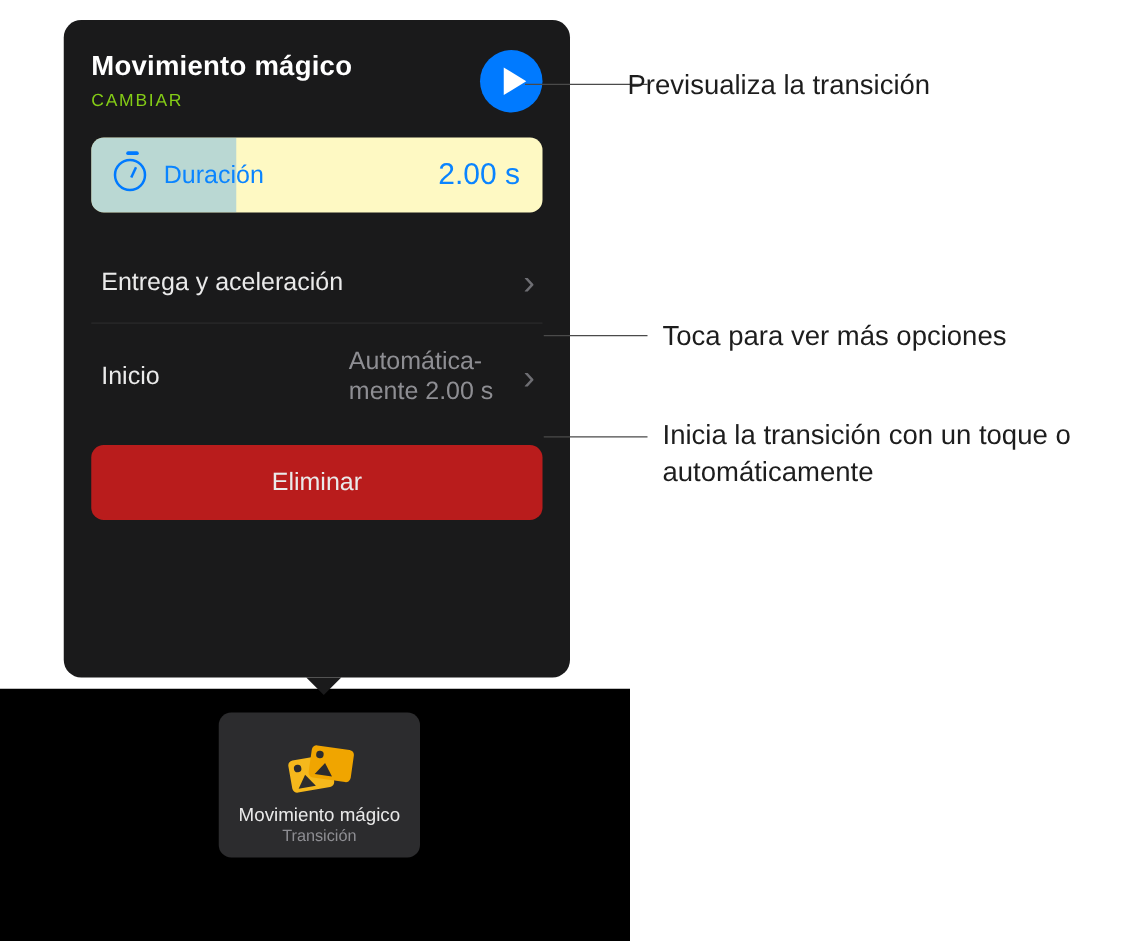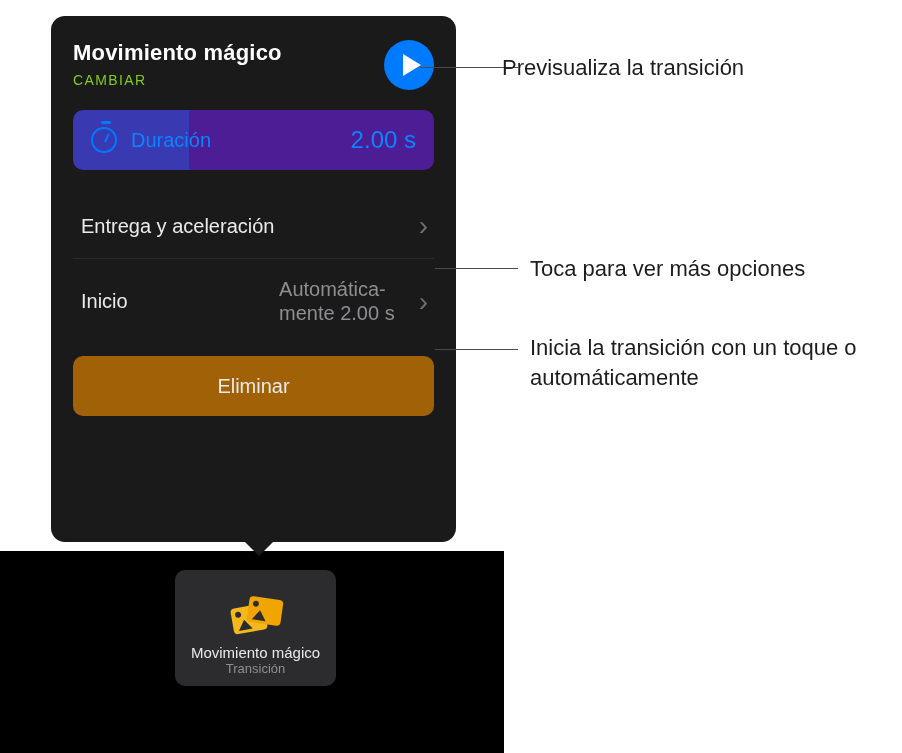--- a/index.html
+++ b/index.html
@@ -47,21 +47,21 @@
   .play-tri {
     width: 0; height: 0;
     border-top: 11px solid transparent;
     border-bottom: 11px solid transparent;
     border-left: 18px solid #fff;
     margin-left: 5px;
   }
 
   .duration-row {
     display: flex; align-items: center;
-    background: #4c1d95;
+    background: #fef9c3;
     border-radius: 10px;
     height: 60px;
     padding: 0 18px;
     margin-bottom: 24px;
     position: relative;
     overflow: hidden;
   }
   .duration-fill {
     position: absolute; left: 0; top: 0; bottom: 0;
     width: 32%;
@@ -95,21 +95,21 @@
   .row .spacer { flex: 1; }
   .row .value { color: #8e8e93; font-size: 20px; text-align: left; line-height: 1.18; margin-right: 20px; }
   .chev { color: #6e6e73; font-size: 28px; font-weight: 300; margin-left: 4px; }
 
   .start-row { height: 86px; }
   .start-row .value { white-space: pre-line; }
 
   .delete-btn {
     margin-top: 12px;
     height: 60px;
-    background: #a16207;
+    background: #b91c1c;
     border-radius: 10px;
     display: flex; align-items: center; justify-content: center;
     font-size: 20px; color: #eaeaea;
   }
 
   
   .thumb {
     position: absolute;
     left: 175px; top: 570px;
     width: 161px; height: 116px;

